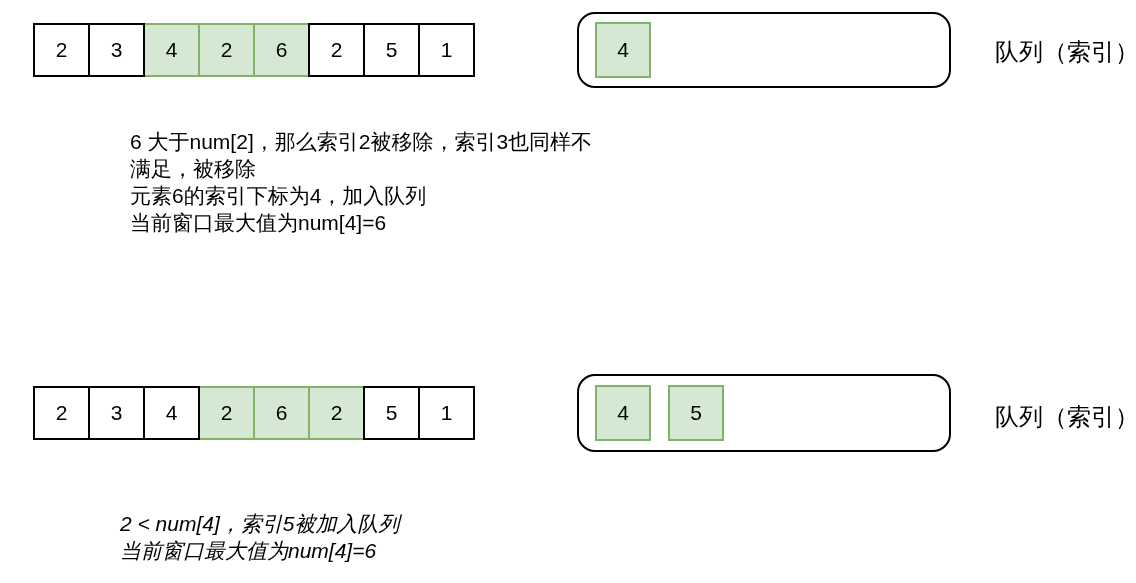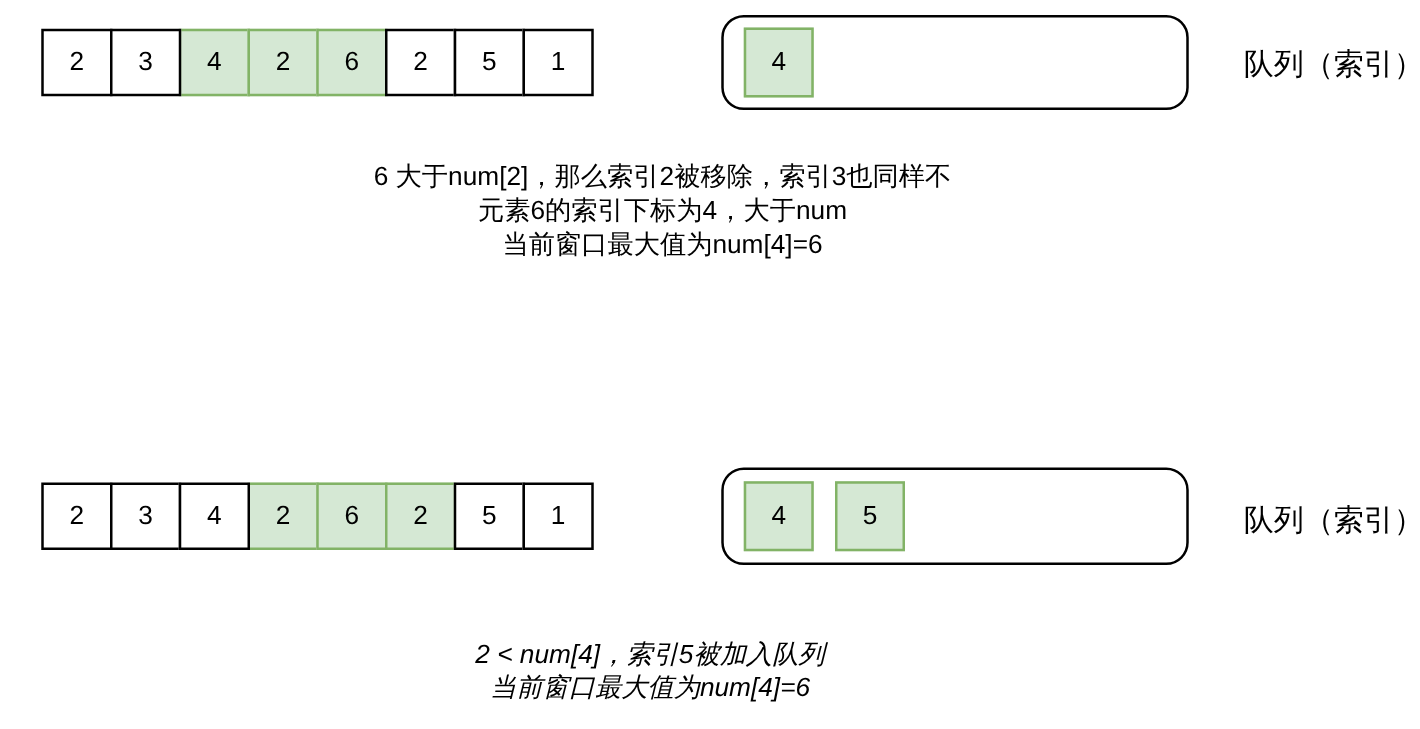--- a/index.html
+++ b/index.html
@@ -70,21 +70,20 @@
     font-size: 21px;
   }
   .queue-label {
     position: absolute;
     font-size: 24px;
     line-height: 30px;
     white-space: nowrap;
   }
   .caption {
     position: absolute;
-    text-align: center;
     font-size: 21px;
     line-height: 27px;
     white-space: nowrap;
   }
 </style>
 </head>
 <body>
 
 <div class="canvas">
 
@@ -100,21 +99,22 @@
   </div>
 
   <div class="queue" style="left:577px; top:12px; width:374px; height:76px;">
     <div class="qcell">4</div>
   </div>
 
   <div class="queue-label" style="left:995px; top:37px;">队列（索引）</div>
 
   <div class="caption" style="left:130px; top:128px; width:800px;">
     <div>6 大于num[2]，那么索引2被移除，索引3也同样不</div>
-    <div>元素6的索引下标为4，大于num</div>
+    <div>满足，被移除</div>
+    <div>元素6的索引下标为4，加入队列</div>
     <div>当前窗口最大值为num[4]=6</div>
   </div>
 
   <div class="array" style="left:33px; top:386px;">
     <div class="cell">2</div>
     <div class="cell">3</div>
     <div class="cell">4</div>
     <div class="cell hl">2</div>
     <div class="cell hl">6</div>
     <div class="cell hl">2</div>

